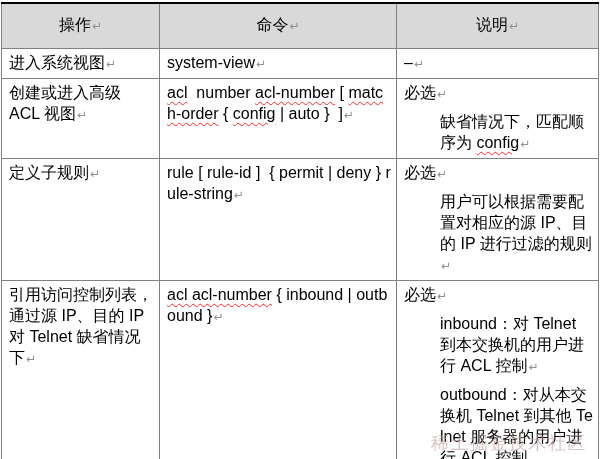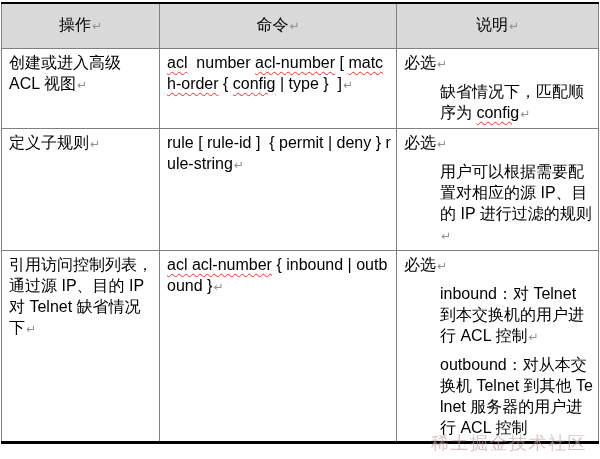--- a/index.html
+++ b/index.html
@@ -87,24 +87,35 @@
     <thead>
       <tr>
         <th><span>操作</span><span class="pmark">↵</span></th>
         <th><span>命令</span><span class="pmark">↵</span></th>
         <th><span>说明</span><span class="pmark">↵</span></th>
       </tr>
     </thead>
     <tbody>
         <tr>
           <td class="op">
+            <p><span>进入系统视图</span><span class="pmark">↵</span></p>
+          </td>
+          <td class="cmd">
+            <p><span>system-view</span><span class="pmark">↵</span></p>
+          </td>
+          <td class="desc">
+            <p><span>–</span><span class="pmark">↵</span></p>
+          </td>
+        </tr>
+        <tr>
+          <td class="op">
             <p><span>创建或进入高级 ACL 视图</span><span class="pmark">↵</span></p>
           </td>
           <td class="cmd">
-            <p><span class="sp">acl</span><span>  number </span><span class="sp">acl-number</span><span> [ </span><span class="sp">match-order</span><span> { </span><span class="sp">config</span><span> | type }  ]</span><span class="pmark">↵</span></p>
+            <p><span class="sp">acl</span><span>  number </span><span class="sp">acl-number</span><span> [ </span><span class="sp">match-order</span><span> { </span><span class="sp">config</span><span> | auto }  ]</span><span class="pmark">↵</span></p>
           </td>
           <td class="desc">
             <p><span>必选</span><span class="pmark">↵</span></p>
             <p><span>缺省情况下，匹配顺序为 </span><span class="sp">config</span><span class="pmark">↵</span></p>
           </td>
         </tr>
         <tr>
           <td class="op">
             <p><span>定义子规则</span><span class="pmark">↵</span></p>
           </td>

